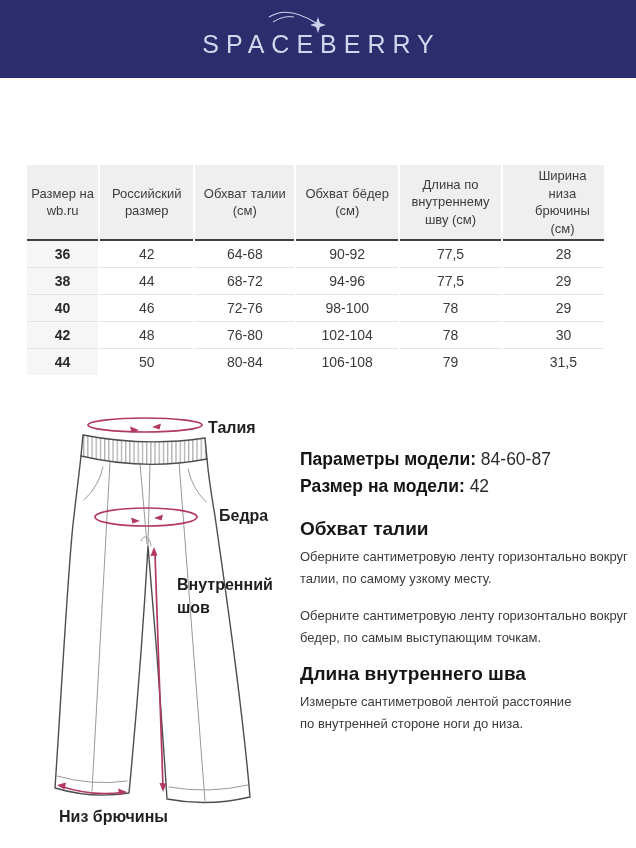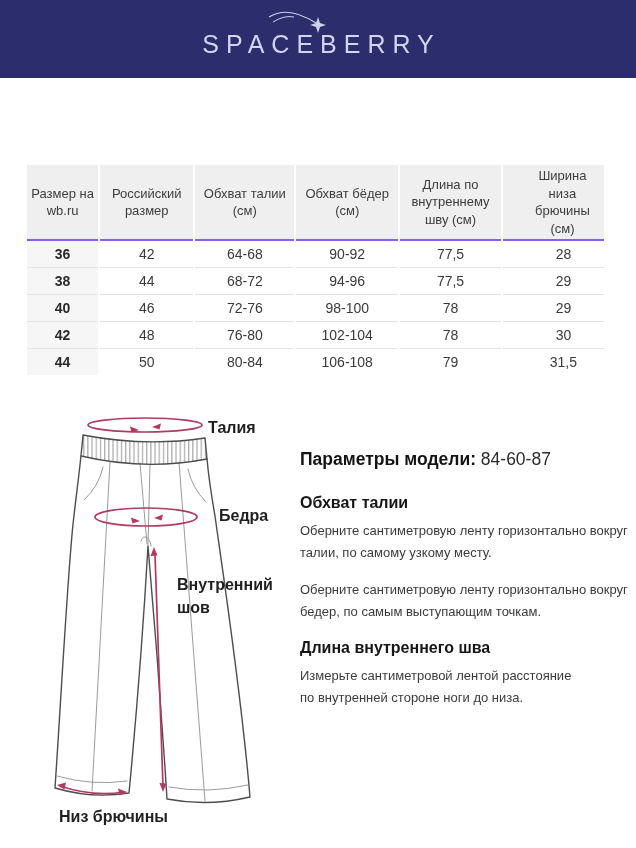--- a/index.html
+++ b/index.html
@@ -13,39 +13,39 @@
   .comet{position:absolute;left:calc(50% - 52px);top:4px;width:64px;height:30px;}
 
   
   .size-table{position:absolute;left:27px;top:165px;width:577px;border-collapse:collapse;table-layout:fixed;}
   .size-table th{background:#efefef;color:#3d3d3d;font-size:13px;font-weight:400;line-height:1.35;
                  height:57px;padding:2px 4px;text-align:center;vertical-align:middle;
                  border-left:2px solid #fff;border-right:2px solid #fff;box-sizing:border-box;}
   .size-table td{font-size:14px;color:#3a3a3a;text-align:center;height:27px;padding:0 2px;
                  border-top:1px solid #e4e4e4;border-left:2px solid #fff;border-right:2px solid #fff;
                  box-sizing:border-box;}
-  .size-table tbody tr:first-child td{border-top:2px solid #8b5cf6;}
+  .size-table tbody tr:first-child td{border-top:2px solid #404040;}
   .size-table td:first-child{background:#f6f6f6;font-weight:700;color:#2a2a2a;border-left:0;}
   .size-table th:first-child{border-left:0;}
   .size-table td:last-child,.size-table th:last-child{border-right:0;padding-left:22px;}
 
   
   .pants-figure{position:absolute;left:15px;top:400px;width:280px;height:440px;}
   .fig-label{font-family:"Liberation Sans",sans-serif;font-size:16px;font-weight:600;fill:#1f1f1f;}
   .outline{fill:none;stroke:#4d4d4d;stroke-width:1.4;stroke-linejoin:round;stroke-linecap:round;}
   .thin{fill:none;stroke:#9a9a9a;stroke-width:1;stroke-linecap:round;}
   .pink{fill:none;stroke:#b23a5e;stroke-width:1.7;stroke-linecap:round;}
   .pinkfill{fill:#b23a5e;stroke:none;}
 
   
   .info-col{position:absolute;left:300px;top:446px;width:336px;color:#222;}
   .param-line{font-size:17.5px;line-height:26.5px;white-space:nowrap;color:#2b2b2b;}
   .param-label{font-weight:700;color:#141414;}
   .sections{margin-top:20px;}
-  .info-section h3{margin:0 0 7px 0;font-size:16px;line-height:20px;font-weight:700;color:#161616;}
+  .info-section h3{margin:0 0 7px 0;font-size:19px;line-height:20px;font-weight:700;color:#161616;}
   .info-section p{margin:0 0 15px 0;}
   .bl{display:block;white-space:nowrap;font-size:13px;line-height:22px;color:#3b3b3b;}
 </style>
 </head>
 <body>
 
 <div class="page">
 
   <header class="brand-header">
     <div class="logo-wrap">
@@ -165,20 +165,24 @@
     <text class="fig-label" x="177" y="590">Внутренний</text>
     <text class="fig-label" x="177" y="613">шов</text>
     <text class="fig-label" x="59" y="822">Низ брючины</text>
   </svg>
 
   <div class="info-col">
     <div class="model-params">
       <div class="param-line">
         <span class="param-label">Параметры модели:</span>
         <span class="param-value">84-60-87</span>
+      </div>
+      <div class="param-line">
+        <span class="param-label">Размер на модели:</span>
+        <span class="param-value">42</span>
       </div>
     </div>
 
     <div class="sections">
       <section class="info-section">
         <h3>Обхват талии</h3>
         <p>
           <span class="bl">Оберните сантиметровую ленту горизонтально вокруг</span>
           <span class="bl">талии, по самому узкому месту.</span>
         </p>

